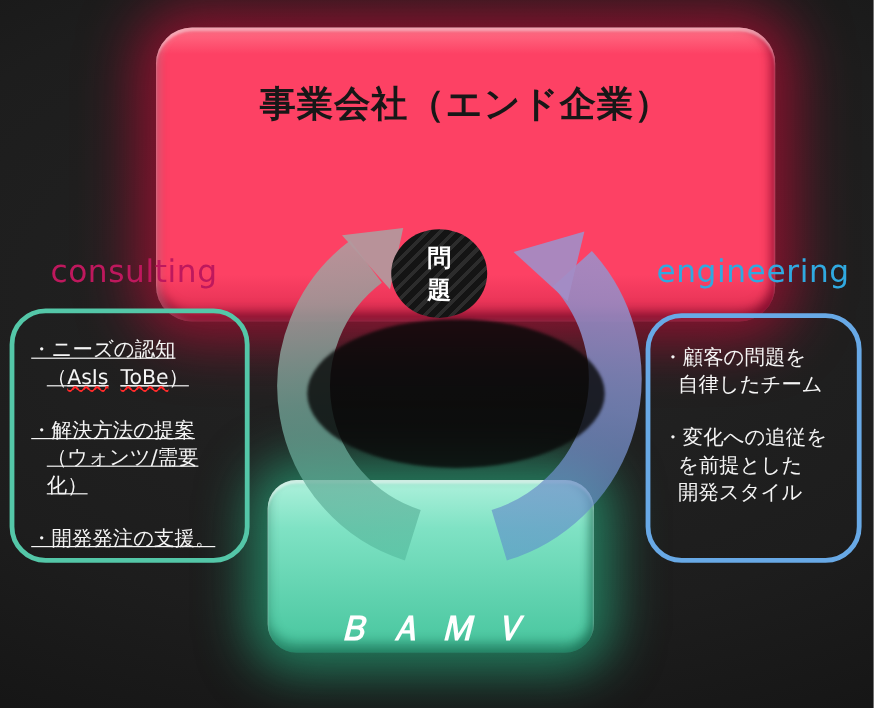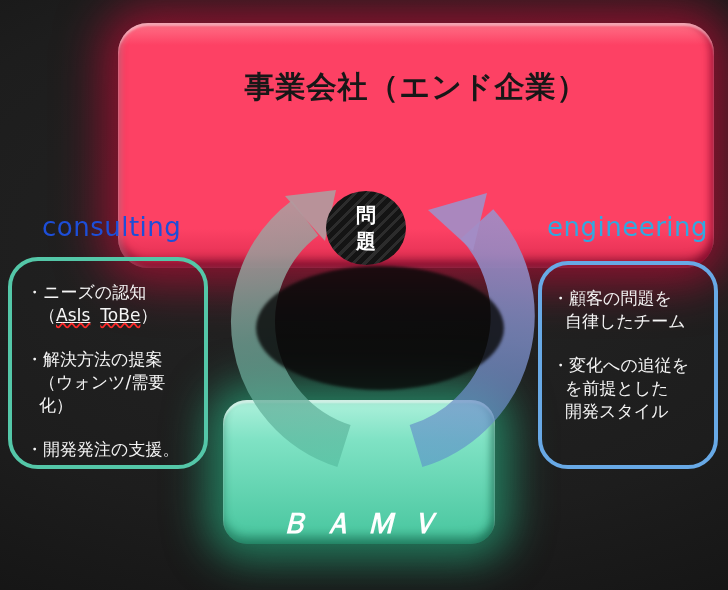--- a/index.html
+++ b/index.html
@@ -5,21 +5,21 @@
   html, body { margin: 0; padding: 0; }
   body {
     width: 728px; height: 590px; overflow: hidden; position: relative;
     background: radial-gradient(ellipse 120% 85% at 50% 42%, #242424 0%, #1d1d1d 55%, #101010 100%);
     font-family: "DejaVu Sans", sans-serif;
   }
   .stage { position: absolute; inset: 0; }
 
   
   .pink-box {
-    position: absolute; left: 118px; top: 23px; width: 596px; height: 245px;
+    position: absolute; left: 130px; top: 23px; width: 516px; height: 245px;
     border-radius: 30px;
     background: linear-gradient(180deg, #ff7288 0%, #fd4164 9%, #fd4164 84%, #dd2c50 100%);
     box-shadow: 0 0 46px 16px rgba(208,10,56,0.62),
                 inset 0 3px 2px rgba(255,255,255,0.40),
                 inset 4px 0 5px rgba(255,255,255,0.18),
                 inset -5px 0 7px rgba(130,0,40,0.35),
                 inset 0 -8px 10px rgba(75,0,26,0.60);
   }
   .pink-title {
     margin-top: 44px; text-align: center;
@@ -56,29 +56,29 @@
     position: absolute; left: 326px; top: 191px; width: 80px; height: 74px;
     border-radius: 50%;
     background: repeating-linear-gradient(135deg, #141414 0px, #141414 5px, #2c2c2c 5px, #2c2c2c 8px);
     color: #ffffff; font-size: 20px; font-weight: bold; line-height: 26px;
     display: flex; flex-direction: column; align-items: center; justify-content: center;
     text-align: center;
   }
 
   
   .lbl { position: absolute; font-size: 26px; letter-spacing: 0.5px; }
-  .lbl.consulting  { left: 42px;  top: 212px; color: #1d4ed8; }
+  .lbl.consulting  { left: 42px;  top: 212px; color: #be185d; }
   .lbl.engineering { left: 547px; top: 212px; color: #30a9e0; }
 
   
   .panel {
     position: absolute; box-sizing: border-box; border-radius: 30px;
     color: #f5f5f5; font-size: 17px; line-height: 23px; font-weight: normal;
   }
-  .panel.left  { left: 8px;   top: 257px; width: 200px; height: 212px; border: 4px solid #54c7a8; padding: 20px 14px 0 14px; }
+  .panel.left  { left: 8px;   top: 257px; width: 200px; height: 212px; border: 4px solid #54c7a8; padding: 20px 14px 0 14px; text-decoration: underline; }
   .panel.right { left: 538px; top: 261px; width: 180px; height: 208px; border: 4px solid #68a9e6; padding: 22px 2px 16px 10px; }
   .indent { padding-left: 13px; }
   .gap { height: 21px; }
   .ul { text-decoration: underline; }
   .ul + .ul { margin-left: 10px; }
   .wavy { text-decoration: underline wavy #ff2a2a; }
 </style>
 </head>
 <body>
 

